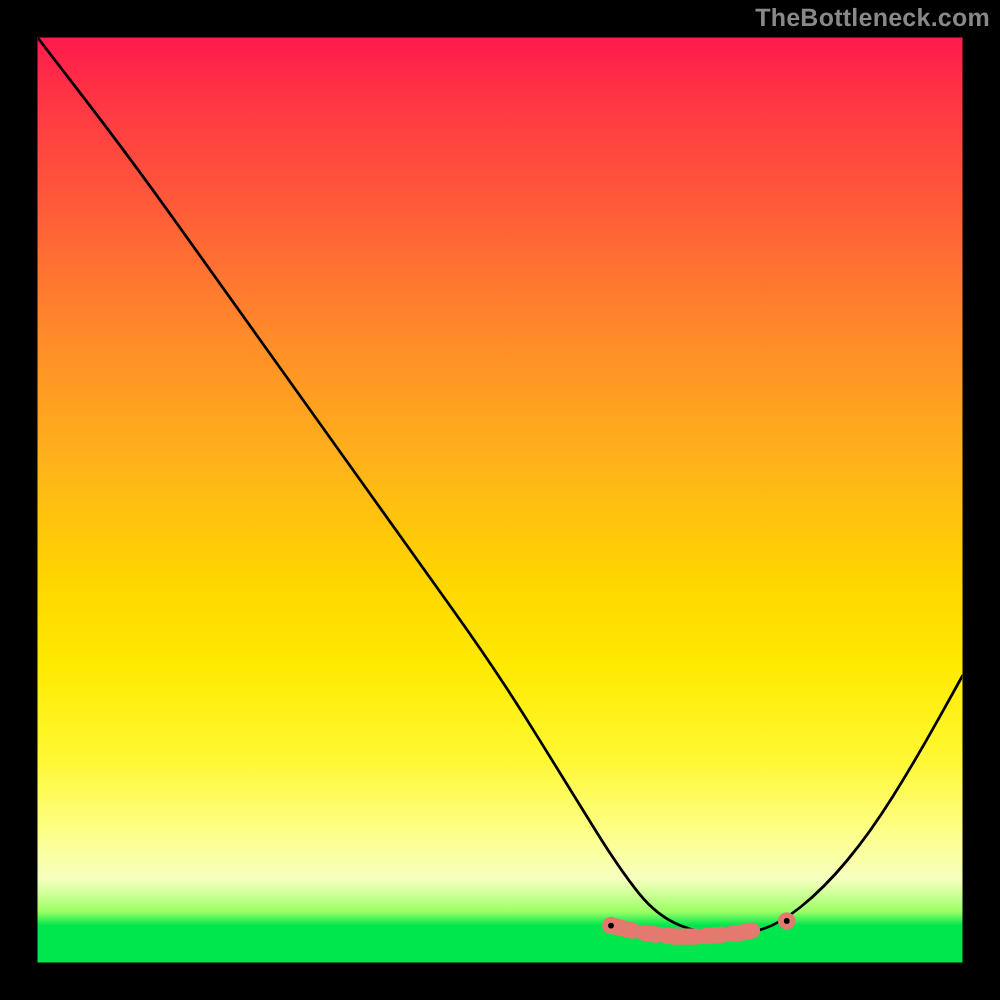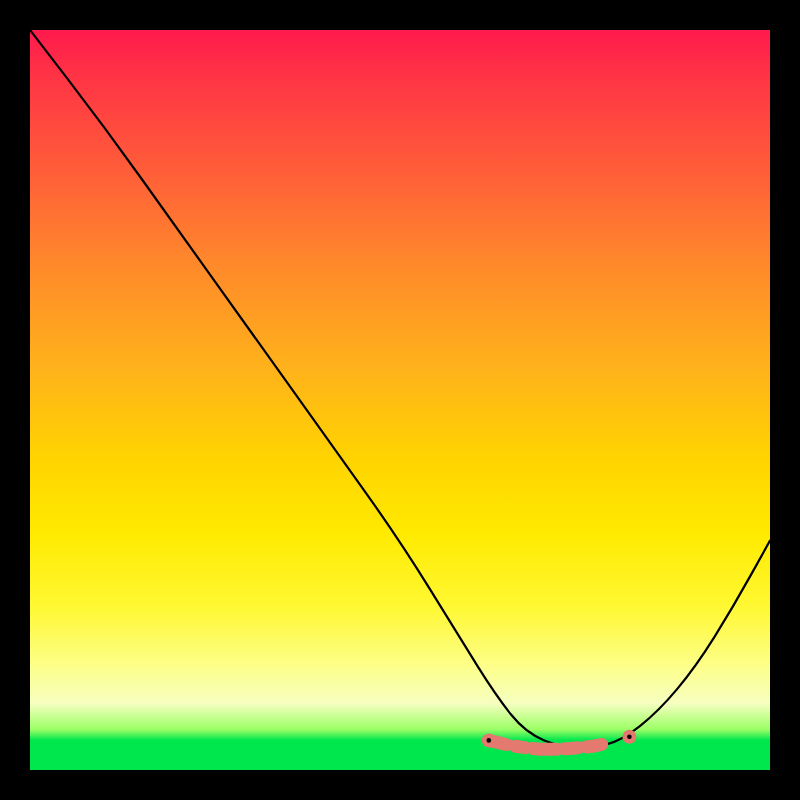--- a/index.html
+++ b/index.html
@@ -57,20 +57,21 @@
     font-weight: 600;
     user-select: none;
     letter-spacing: 0.2px;
   }
 </style>
 </head>
 <body>
 
 <div class="frame">
 
+  <div class="watermark">TheBottleneck.com</div>
 
   <div class="plot-area">
     <svg class="curve-svg" viewBox="0 0 740 740" preserveAspectRatio="none">
       <path fill="none" stroke="#000" stroke-width="2.2" stroke-linecap="round" stroke-linejoin="round" d="M 0.0 0.0 Q 0.0 0.0 37.0 48.1 Q 74.0 96.2 111.0 148.0 Q 148.0 199.8 185.0 251.6 Q 222.0 303.4 259.0 355.2 Q 296.0 407.0 333.0 458.8 Q 370.0 510.6 399.6 558.7 Q 429.2 606.8 447.7 636.4 Q 466.2 666.0 481.0 684.5 Q 495.8 703.0 514.3 710.4 Q 532.8 717.8 547.6 717.8 Q 562.4 717.8 577.2 714.1 Q 592.0 710.4 610.5 695.6 Q 629.0 680.8 647.5 658.6 Q 666.0 636.4 684.5 606.8 Q 703.0 577.2 721.5 543.9 T 740.0 510.6"></path>
       <g fill="#e47a6f" stroke="none">
           <path d="M 458.8 710.4 L 481.0 715.6 L 495.8 717.8 L 510.6 719.3 L 525.4 719.3 L 540.2 718.5 L 562.4 716.3 L 584.6 711.9 L 599.4 706.7" fill="none" stroke="#e47a6f" stroke-width="13" stroke-linecap="round" stroke-linejoin="round" stroke-dasharray="18 9 10 8 24 7 14 8 16 200"></path>
           <circle cx="458.8" cy="710.4" r="7" fill="#e47a6f"></circle>
           <circle cx="599.4" cy="706.7" r="7" fill="#e47a6f"></circle>
           <circle cx="458.8" cy="710.4" r="2.3" fill="#000"></circle>
           <circle cx="599.4" cy="706.7" r="2.3" fill="#000"></circle>

